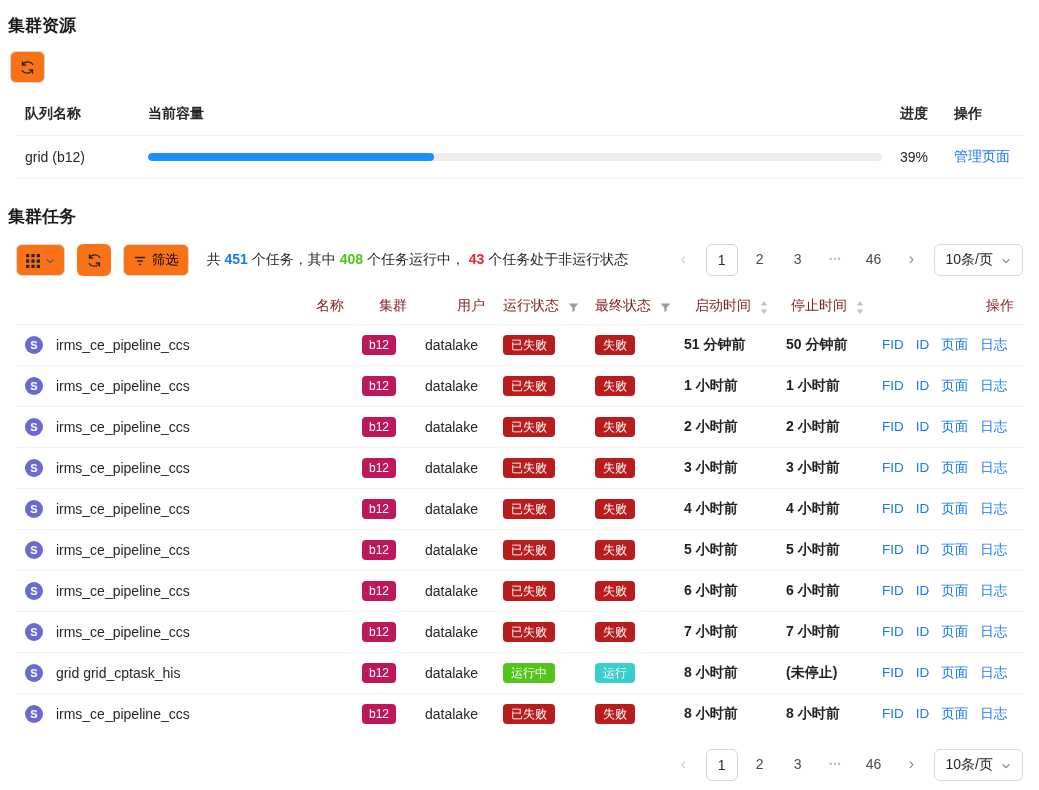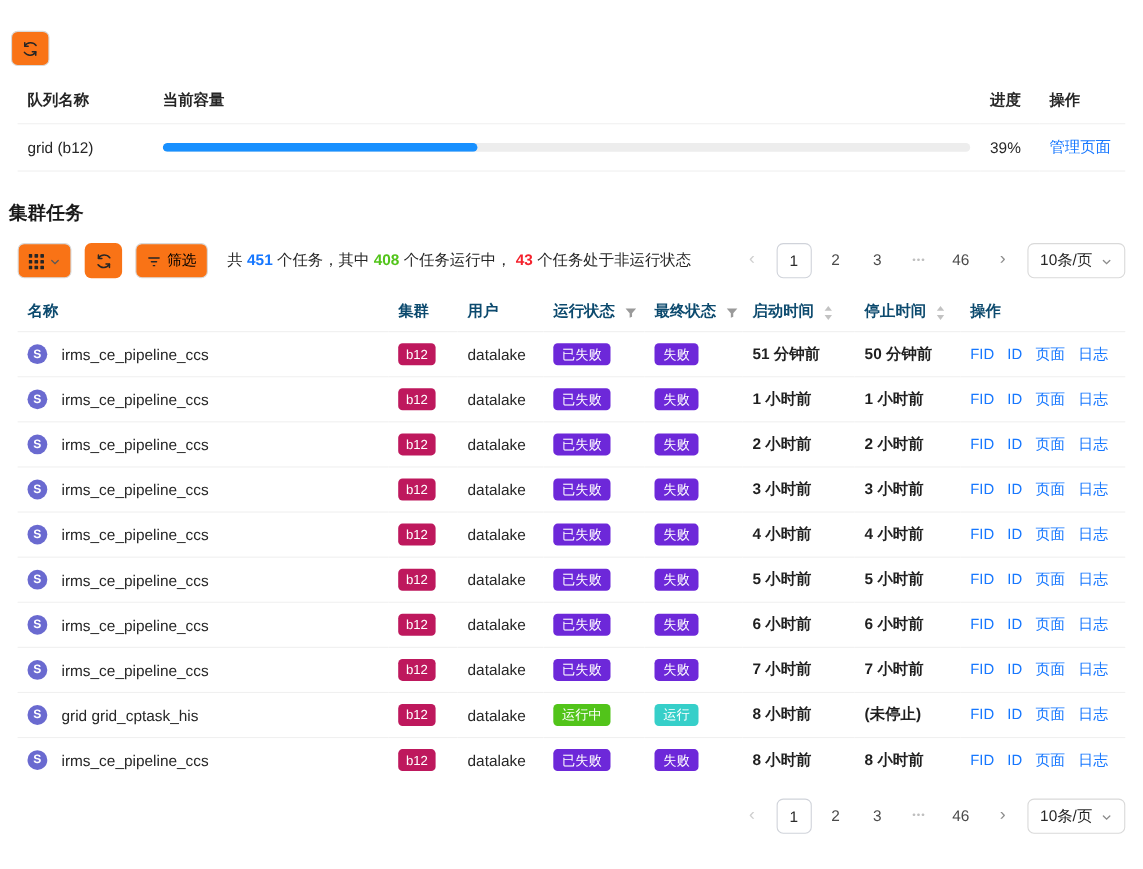--- a/index.html
+++ b/index.html
@@ -47,53 +47,54 @@
   .page-btn.prev { color:#cfcfcf; font-size:16px; }
   .page-btn.next { color:#8c8c8c; font-size:16px; }
   .page-btn.ellipsis { color:#bfbfbf; font-size:9px; letter-spacing:1px; }
   .select {
     display:inline-flex; align-items:center; gap:8px; height:32px; padding:0 11px;
     border:1px solid #d9d9d9; border-radius:6px; cursor:pointer; background:#fff;
   }
 
   
   .task-table { width: 1007px; margin: 12px 16px 0 16px; }
-  .task-table th { text-align:left; font-weight:700; color:#0c4a6e; padding: 9px 9px; white-space:nowrap; }
+  .task-table th { text-align:right; font-weight:400; color:#7f1d1d; padding: 9px 9px; white-space:nowrap; }
   .task-table td { padding: 9px 9px; border-top: 1px solid #f0f0f0; height:41px; white-space:nowrap; }
   .c-name { width:337px; } .c-cluster{ width:63px; } .c-user{ width:78px; }
   .c-run{ width:92px; } .c-final{ width:89px; } .c-start{ width:102px; } .c-stop{ width:96px; } .c-ops{ width:150px; }
   .avatar {
     display:inline-flex; align-items:center; justify-content:center;
     width:18px; height:18px; border-radius:50%; background:#6a6ad0; color:#fff;
     font-size:11px; font-weight:600; margin-right:9px; vertical-align:middle;
   }
   .task-name { vertical-align:middle; }
   .tag-cluster {
     display:inline-block; background:#be185d; color:#fff; font-size:12px;
     padding: 2px 7px; border-radius:4px; line-height:16px;
   }
   .badge {
     display:inline-block; color:#fff; font-size:12px; padding:3px 8px; border-radius:4px; line-height:14px;
   }
-  .badge[data-status="error"]   { background:#6d28d9; }
+  .badge[data-status="error"]   { background:#b91c1c; }
   .badge[data-status="success"] { background:#52c41a; }
   .badge[data-status="running"] { background:#36cfc9; }
   .time { font-weight:700; color:#1f1f1f; }
   .ops a { margin-right: 12px; font-size:13.5px; }
   .ops a:last-child { margin-right:0; }
   .hdr-ico { display:inline-block; vertical-align:-1px; margin-left:5px; cursor:pointer; }
   svg { display:block; }
   .icon-btn svg, .select svg, .hdr-ico svg { display:inline-block; vertical-align:middle; }
 </style>
 </head>
 <body>
 
 <div class="page">
 
   
+  <h1 class="section-title">集群资源</h1>
 
   <button class="icon-btn mt-refresh">
     <span>
       <svg width="15" height="15" viewBox="0 0 24 24" fill="none" stroke="#262626" stroke-width="2.2" stroke-linecap="round" stroke-linejoin="round">
         <path d="M20.5 7A10 10 0 0 0 4 7.6"></path>
           <polyline points="4 3 4 8 9 8"></polyline>
         <path d="M3.5 17a10 10 0 0 0 16.5-.6"></path>
           <polyline points="20 21 20 16 15 16"></polyline>
       </svg>
     </span>

